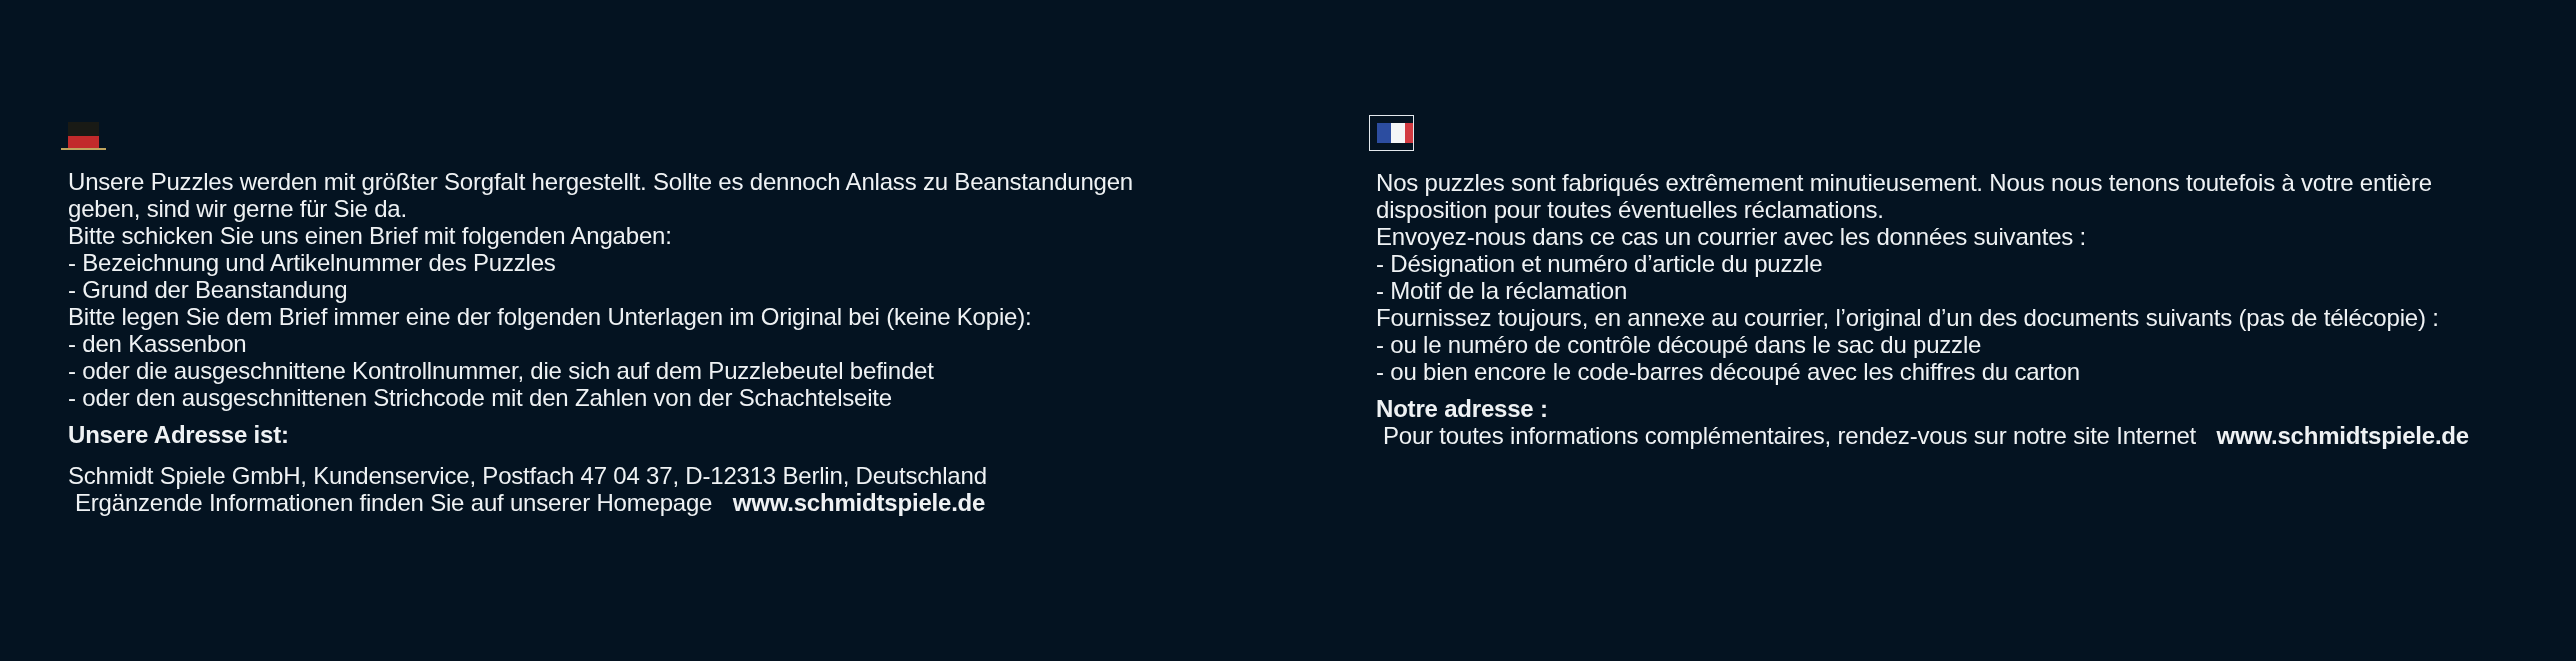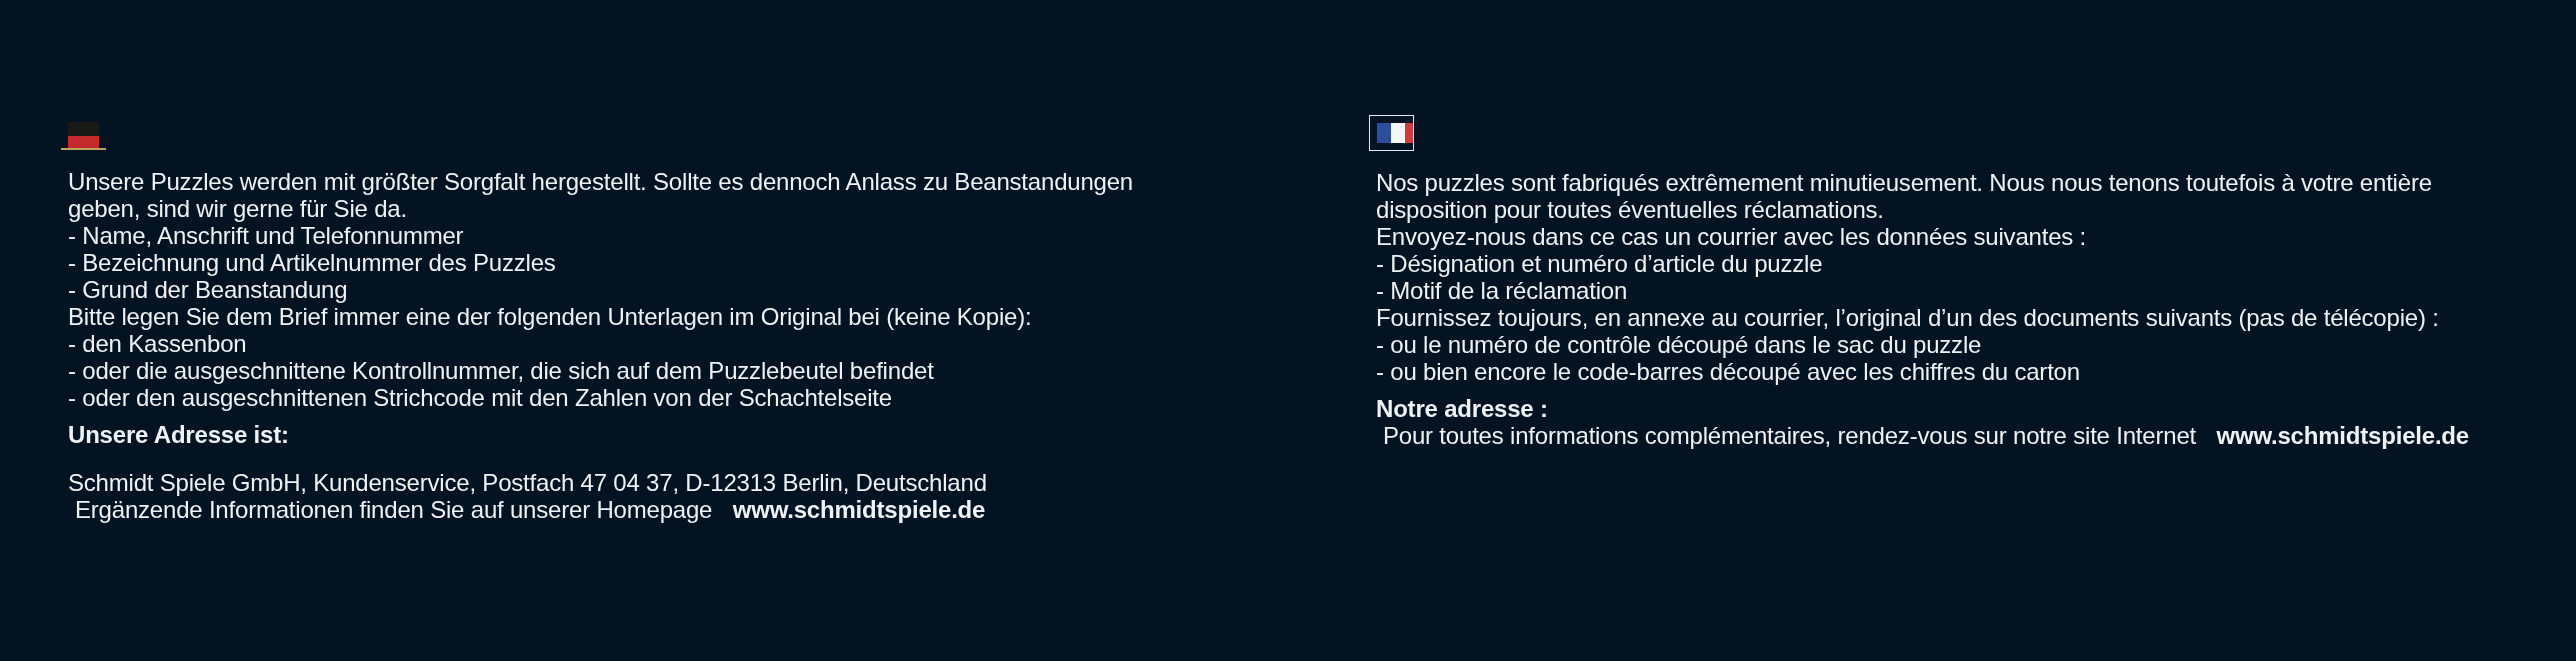--- a/index.html
+++ b/index.html
@@ -40,37 +40,37 @@
     flex-direction: row;
     border: 1.7px solid #e4e9ee;
   }
   .flag-fr .stripe { height: 100%; flex: 1; }
   .flag-fr .fr-blue  { background: #2c4da0; }
   .flag-fr .fr-white { background: #f4f6f7; }
   .flag-fr .fr-red   { background: #d23a41; }
 
   .line { line-height: 27px; height: 27px; }
   .line.heading { font-weight: bold; margin-top: 10px; }
-  .line.address { margin-top: 21px; }
+  .line.address { margin-top: 14px; }
   .bold { font-weight: bold; }
 </style>
 </head>
 <body>
 
 <div class="sheet">
 
   <section class="col col-de">
     <div class="flag flag-de">
       <span class="stripe de-black"></span>
       <span class="stripe de-red"></span>
       <span class="stripe de-gold"></span>
     </div>
     <div class="line">Unsere Puzzles werden mit größter Sorgfalt hergestellt. Sollte es dennoch Anlass zu Beanstandungen</div>
     <div class="line">geben, sind wir gerne für Sie da.</div>
-    <div class="line">- Name, Anschrift und Telefonnummer</div>
+    <div class="line">Bitte schicken Sie uns einen Brief mit folgenden Angaben:</div>
     <div class="line">- Bezeichnung und Artikelnummer des Puzzles</div>
     <div class="line">- Grund der Beanstandung</div>
     <div class="line">Bitte legen Sie dem Brief immer eine der folgenden Unterlagen im Original bei (keine Kopie):</div>
     <div class="line">- den Kassenbon</div>
     <div class="line">- oder die ausgeschnittene Kontrollnummer, die sich auf dem Puzzlebeutel befindet</div>
     <div class="line">- oder den ausgeschnittenen Strichcode mit den Zahlen von der Schachtelseite</div>
     <div class="line heading">Unsere Adresse ist:</div>
     <div class="line address">Schmidt Spiele GmbH, Kundenservice, Postfach 47 04 37, D-12313 Berlin, Deutschland</div>
     <div class="line">
       <span>Ergänzende Informationen finden Sie auf unserer Homepage </span><span class="bold">www.schmidtspiele.de</span>

